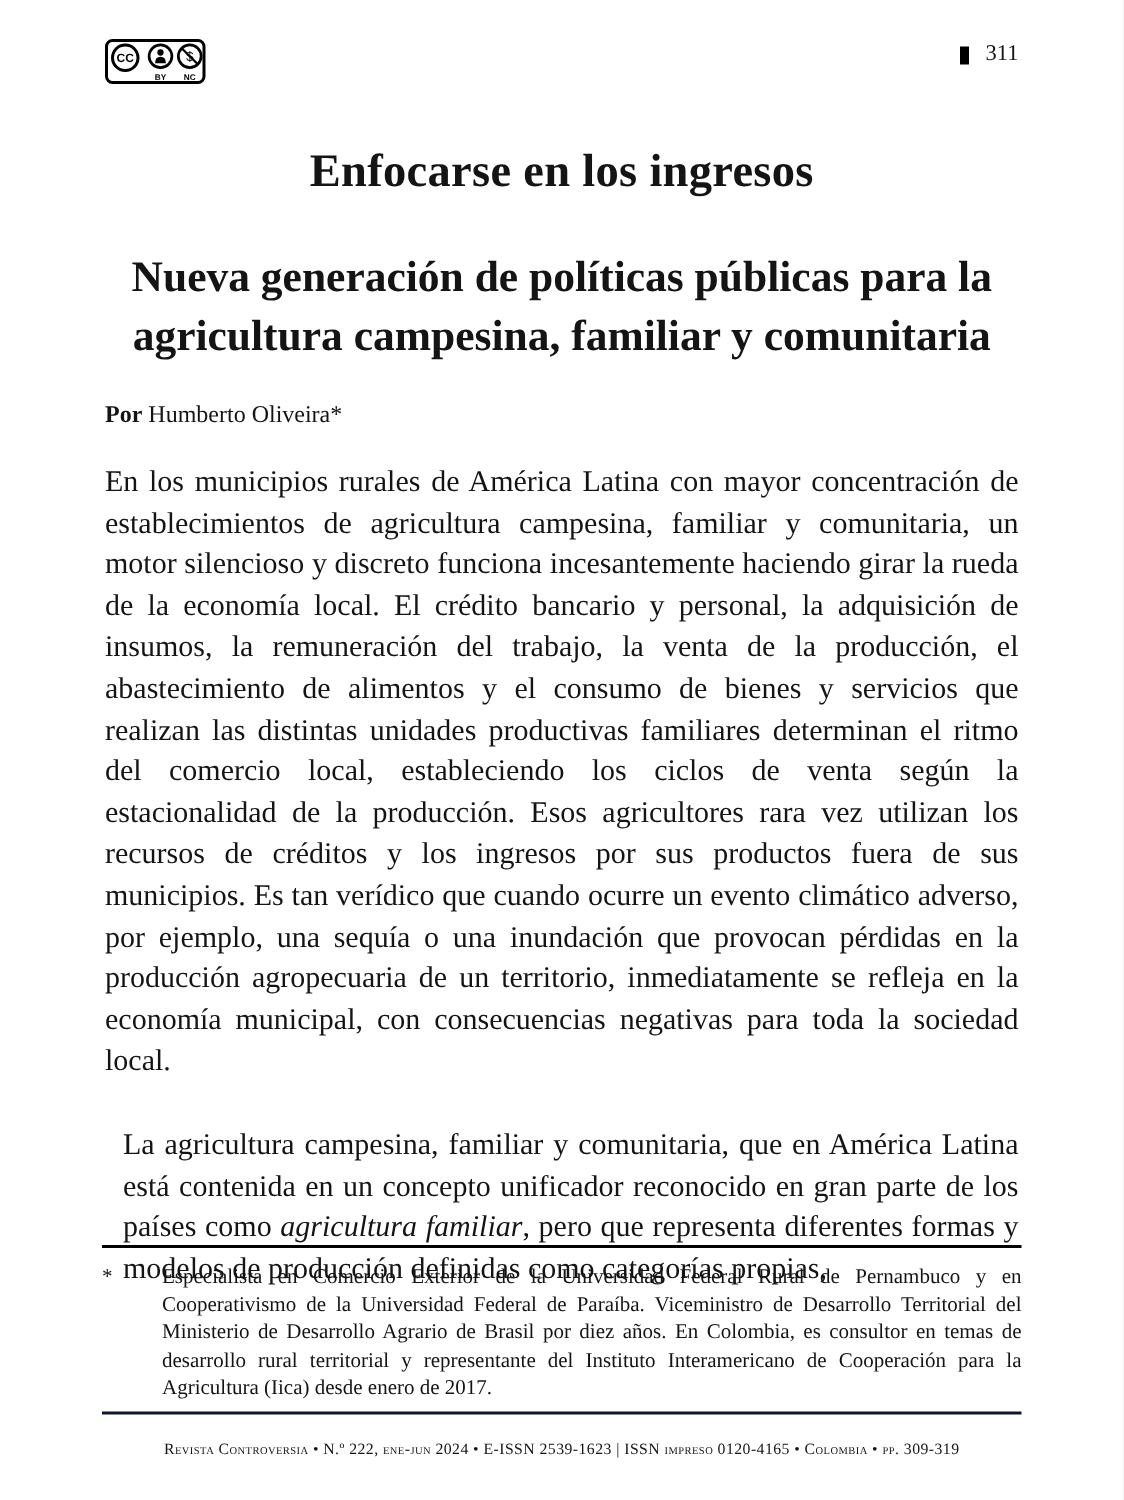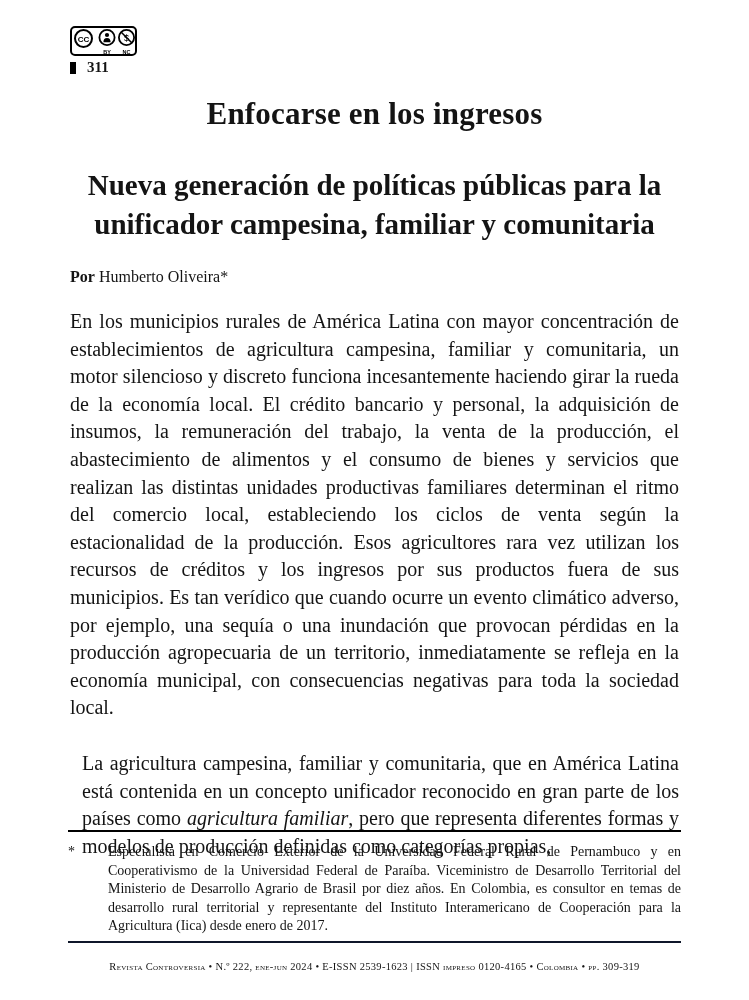--- a/index.html
+++ b/index.html
@@ -12,28 +12,27 @@
     box-sizing: border-box;
     padding: 26px 70px 0 70px;
     font-family: "Liberation Serif", serif;
     color: #141414;
   }
   .header-row {
     display: flex;
     justify-content: space-between;
     align-items: flex-start;
     height: 34px;
-    flex-direction: column;
   }
   .license-badge svg { display: block; }
   .pagenum {
     display: flex;
     align-items: center;
     gap: 11px;
-    font-weight: bold;
+    font-weight: normal;
     font-size: 15px;
     padding-top: 2px;
   }
   .pagenum-bar {
     display: inline-block;
     width: 6px;
     height: 12px;
     background: #000;
   }
   .title {
@@ -123,21 +122,21 @@
       <span>311</span>
     </div>
   </div>
 
   <h1 class="title">
     <div>Enfocarse en los ingresos</div>
   </h1>
 
   <h2 class="subtitle">
     <div>Nueva generación de políticas públicas para la</div>
-    <div>unificador campesina, familiar y comunitaria</div>
+    <div>agricultura campesina, familiar y comunitaria</div>
   </h2>
 
   <div class="byline">
     <span class="byline-prefix">Por</span><span> Humberto Oliveira*</span>
   </div>
 
   <p class="body-paragraph">En los municipios rurales de América Latina con mayor concentración de establecimientos de agricultura campesina, familiar y comunitaria, un motor silencioso y discreto funciona incesantemente haciendo girar la rueda de la economía local. El crédito bancario y personal, la adquisición de insumos, la remuneración del trabajo, la venta de la producción, el abastecimiento de alimentos y el consumo de bienes y servicios que realizan las distintas unidades productivas familiares determinan el ritmo del comercio local, estableciendo los ciclos de venta según la estacionalidad de la producción. Esos agricultores rara vez utilizan los recursos de créditos y los ingresos por sus productos fuera de sus municipios. Es tan verídico que cuando ocurre un evento climático adverso, por ejemplo, una sequía o una inundación que provocan pérdidas en la producción agropecuaria de un territorio, inmediatamente se refleja en la economía municipal, con consecuencias negativas para toda la sociedad local.</p>
 
   <p class="body-paragraph"><span>La agricultura campesina, familiar y comunitaria, que en América Latina está contenida en un concepto unificador reconocido en gran parte de los países como </span><span class="italic">agricultura familiar</span><span>, pero que representa diferentes formas y modelos de producción definidas como categorías propias,</span></p>
 

